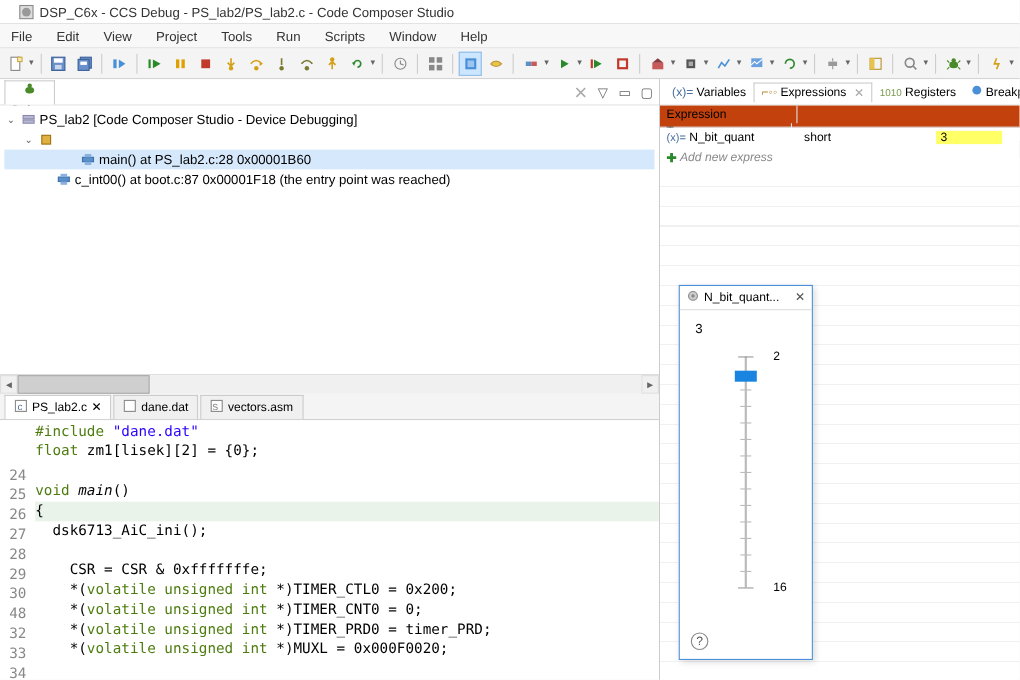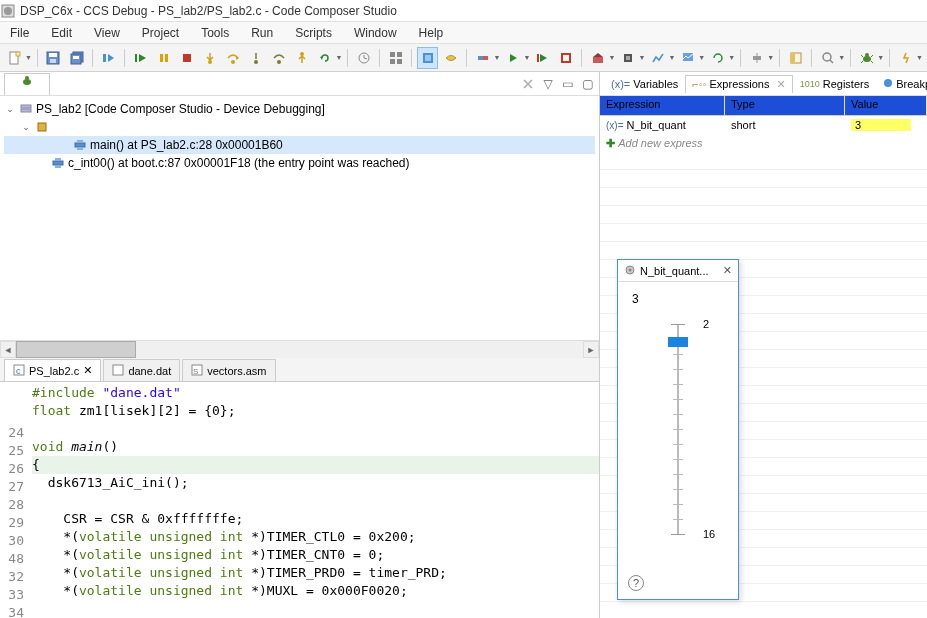--- a/index.html
+++ b/index.html
@@ -10,21 +10,21 @@
   color: #000;
   width: 927px;
   height: 618px;
   overflow: hidden;
   position: relative;
 }
 .title-bar {
   height: 22px;
   display: flex;
   align-items: center;
-  padding: 0 0;
+  padding: 0 16px;
   background: #fff;
   border-bottom: 1px solid #e0e0e0;
 }
 .title-bar .icon { width: 16px; height: 16px; margin-right: 4px; display: flex; align-items: center; justify-content: center; }
 .title-bar .title { font-size: 12px; color: #333; }
 .menu-bar {
   height: 22px;
   display: flex;
   align-items: center;
   padding: 0 4px;
@@ -118,21 +118,21 @@
 .code { flex: 1; padding: 2px 0 0 4px; line-height: 18px; white-space: pre; }
 .code .kw { color: #4d7c0f; font-weight: normal; }
 .code .str { color: #2a00ff; }
 .code .fn { color: #000; font-style: italic; }
 .code .line.current { background: #eaf3ea; display:block; width:100%;}
 .expressions-header {
   display: flex; height: 24px; align-items: center; border-bottom: 1px solid #ddd; padding: 0 4px;
 }
 .exp-tab { display: flex; align-items: center; gap: 3px; padding: 2px 6px; font-size: 11px; border: 1px solid transparent; cursor:pointer;}
 .exp-tab.active { background:#fff; border:1px solid #ccc; border-bottom:none;}
-.exp-table-header { display: flex; height: 20px; border-bottom: 1px solid #ccc; font-size: 11px; background: #1d4ed8;}
+.exp-table-header { display: flex; height: 20px; border-bottom: 1px solid #ccc; font-size: 11px; background: #c2410c; flex-direction: column;}
 .exp-col { padding: 2px 6px; border-right: 1px solid #e0e0e0; }
 .col-exp { width: 125px;} .col-type { width: 120px; } .col-val { flex:1; }
 .exp-rows { background: #fff; font-size: 11px;}
 .exp-row { display: flex; height: 18px; align-items: center;}
 .exp-row .cell { padding: 0 6px;}
 .val-highlight { background: #ffff66; display:inline-block; padding:0 4px; min-width: 60px;}
 .add-new { color: #888; font-style: italic;}
 .exp-grid {
   flex:1; background:#fff;
   background-image: repeating-linear-gradient(to bottom, transparent 0, transparent 17px, #f0f0f0 17px, #f0f0f0 18px);

